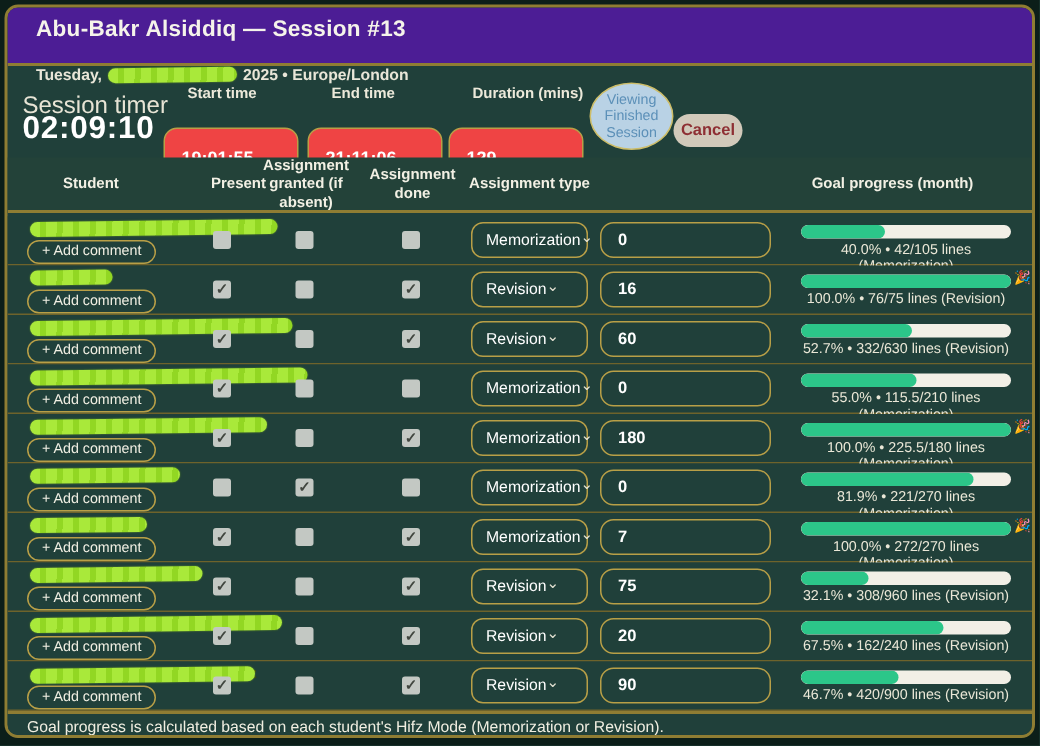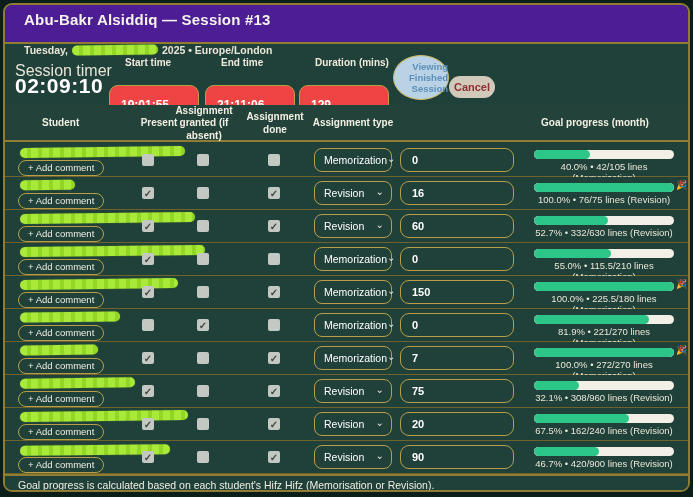--- a/index.html
+++ b/index.html
@@ -22,22 +22,22 @@
   
   .controls { position:absolute; left:0; top:41px; width:100%; height:59px; }
   .timer-label { position:absolute; left:10px; top:16px; font-size:16px; color:#e7e4d5; }
   .timer-value { position:absolute; left:10px; top:28px; font-size:21px; font-weight:700; color:#ffffff; letter-spacing:.5px; }
   .field { position:absolute; top:11px; }
   .field .flabel { font-size:10px; font-weight:700; color:#ece9da; margin-left:16px; }
   .finput { margin-top:17px; width:90px; height:40px; border:1px solid #b89f47; border-radius:9px;
             background:#ef4444; color:#ffffff; font-size:12px; font-weight:700;
             display:flex; align-items:center; padding-left:11px; }
   .btn-viewing { position:absolute; left:388px; top:9px; width:56px; height:45px; border-radius:50%;
-                 background:#b9d2e5; border:1px solid #cdbd68; color:#5c90b8; font-size:9.5px; font-weight:700;
-                 display:flex; align-items:center; justify-content:center; text-align:right; line-height:1.18; cursor:pointer; }
+                 background:#b9d2e5; border:1px solid #cdbd68; color:#5c90b8; font-size:9.5px; font-weight:400;
+                 display:flex; align-items:center; justify-content:center; text-align:center; line-height:1.18; cursor:pointer; }
   .btn-cancel { position:absolute; left:444px; top:30px; width:46px; height:22px; border-radius:11px;
                 background:#d1c9ba; color:#8e2f33; font-size:11px; font-weight:700;
                 display:flex; align-items:center; justify-content:center; cursor:pointer; }
 
   
   .thead { position:absolute; left:0; top:100px; width:100%; height:37px; background:#234239;
            border-bottom:2px solid #8f7d33; }
   .th { position:absolute; top:0; height:37px; display:flex; align-items:center; justify-content:center;
         text-align:center; font-size:10px; font-weight:700; color:#f2f0e4; line-height:1.25; }
   .th.student  { left:37px; justify-content:flex-start; text-align:left; }
@@ -52,21 +52,21 @@
   .rows { position:absolute; left:0; top:139px; width:100%; }
   .row { position:relative; height:33px; border-bottom:1px solid #6e632b; background:#20403a; }
   .nameline { position:absolute; left:15px; top:3px; display:flex; align-items:center; }
   .name-visible { font-size:10px; font-weight:700; color:#3a4a0c; margin-left:-30px; letter-spacing:.3px; }
   .add-comment { position:absolute; left:13px; top:16px; border:1px solid #b89f47; border-radius:9px;
                  color:#f1efe3; font-size:9.5px; padding:1px 9px 2px; cursor:pointer; background:transparent; }
   .cb { position:absolute; top:10px; width:12px; height:12px; background:#c3c8c3; border-radius:2px;
         display:flex; align-items:center; justify-content:center; font-size:10px; font-weight:700; color:#41463f; cursor:pointer; }
   .cb1 { left:137px; } .cb2 { left:192px; } .cb3 { left:263px; }
   .select { position:absolute; left:309px; top:4px; width:78px; height:24px; border:1px solid #b89f47;
-            border-radius:8px; display:flex; align-items:center; justify-content:space-between;
+            border-radius:8px; display:flex; align-items:center; 
             padding:0 7px 0 9px; color:#ffffff; font-size:10.5px; cursor:pointer; }
   .chev { font-size:10px; color:#e8e5d6; margin-top:-4px; }
   .vol { position:absolute; left:395px; top:4px; width:114px; height:24px; border:1px solid #b89f47;
          border-radius:9px; display:flex; align-items:center; padding-left:11px;
          color:#ffffff; font-size:11px; font-weight:700; cursor:text; }
   .prog { position:absolute; left:529px; top:0; width:146px; height:33px; }
   .track { position:absolute; left:0; top:6px; width:140px; height:9px; background:#f2efe6; border-radius:5px; overflow:hidden; }
   .fill { height:100%; background:#2cc689; border-radius:5px; }
   .ptext { position:absolute; left:0; top:17px; width:140px; text-align:center; font-size:9.5px; color:#eae7d7; }
   .party { position:absolute; left:142px; top:3px; font-size:9px; }
@@ -215,21 +215,21 @@
         <span class="name-visible"></span>
       </div>
       <button class="add-comment">+ Add comment</button>
       <div class="cb cb1 checked">✓</div>
       <div class="cb cb2"></div>
       <div class="cb cb3 checked">✓</div>
       <div class="select">
         <span>Memorization</span>
         <span class="chev">⌄</span>
       </div>
-      <div class="vol">150</div>
+      <div class="vol">180</div>
       <div class="prog">
         <div class="track">
           <div class="fill" style="width: 100%;"></div>
         </div>
         <div class="ptext">100.0% • 225.5/180 lines (Memorization)</div>
         <span class="party">🎉</span>
       </div>
     </div>
       <div class="row">
       <div class="nameline">
@@ -337,16 +337,16 @@
         <div class="track">
           <div class="fill" style="width: 46.7%;"></div>
         </div>
         <div class="ptext">46.7% • 420/900 lines (Revision)</div>
 
       </div>
     </div>
     </div>
 
   <div class="tfoot">
-    <div class="note">Goal progress is calculated based on each student's Hifz Hifz (Memorisation or Revision).</div>
+    <div class="note">Goal progress is calculated based on each student's Hifz Mode (Memorization or Revision).</div>
   </div>
 
 </div>
 
 </body></html>

